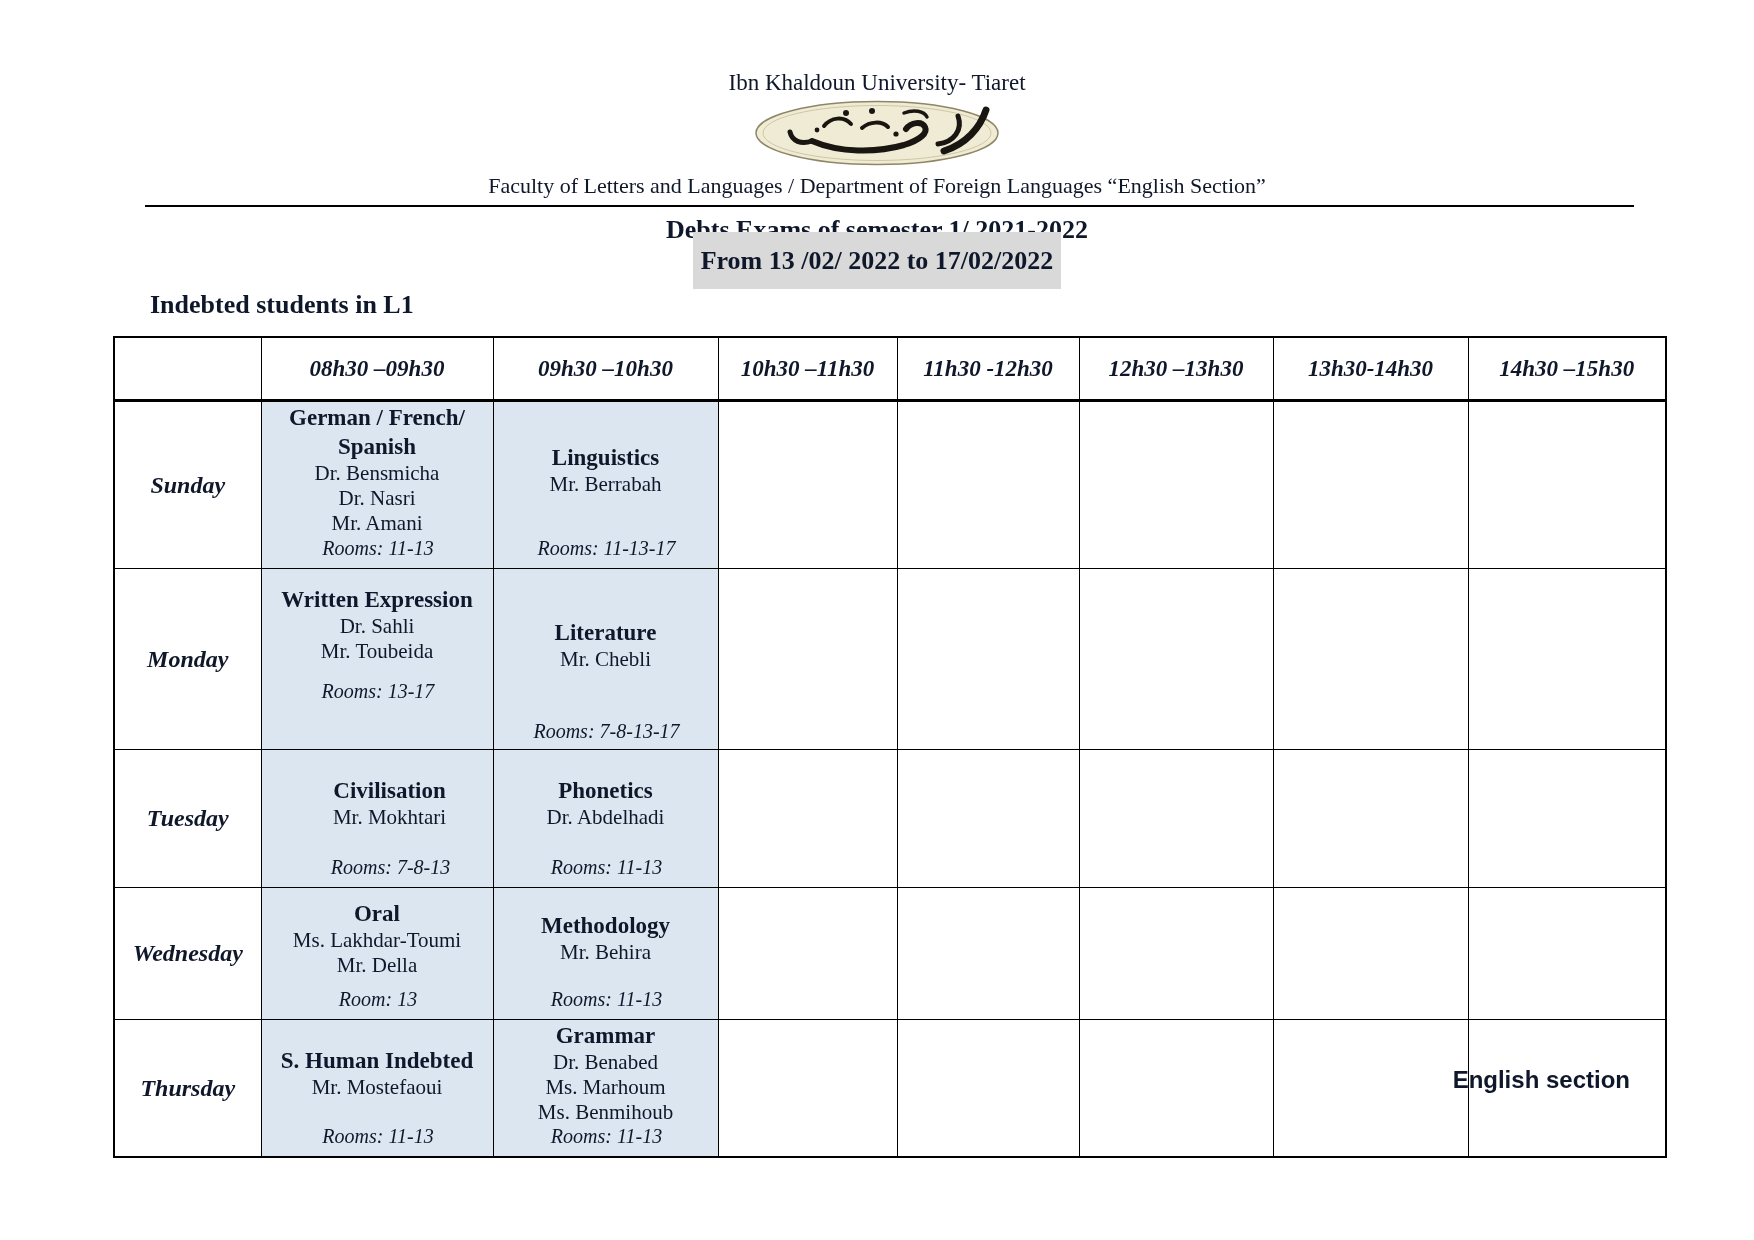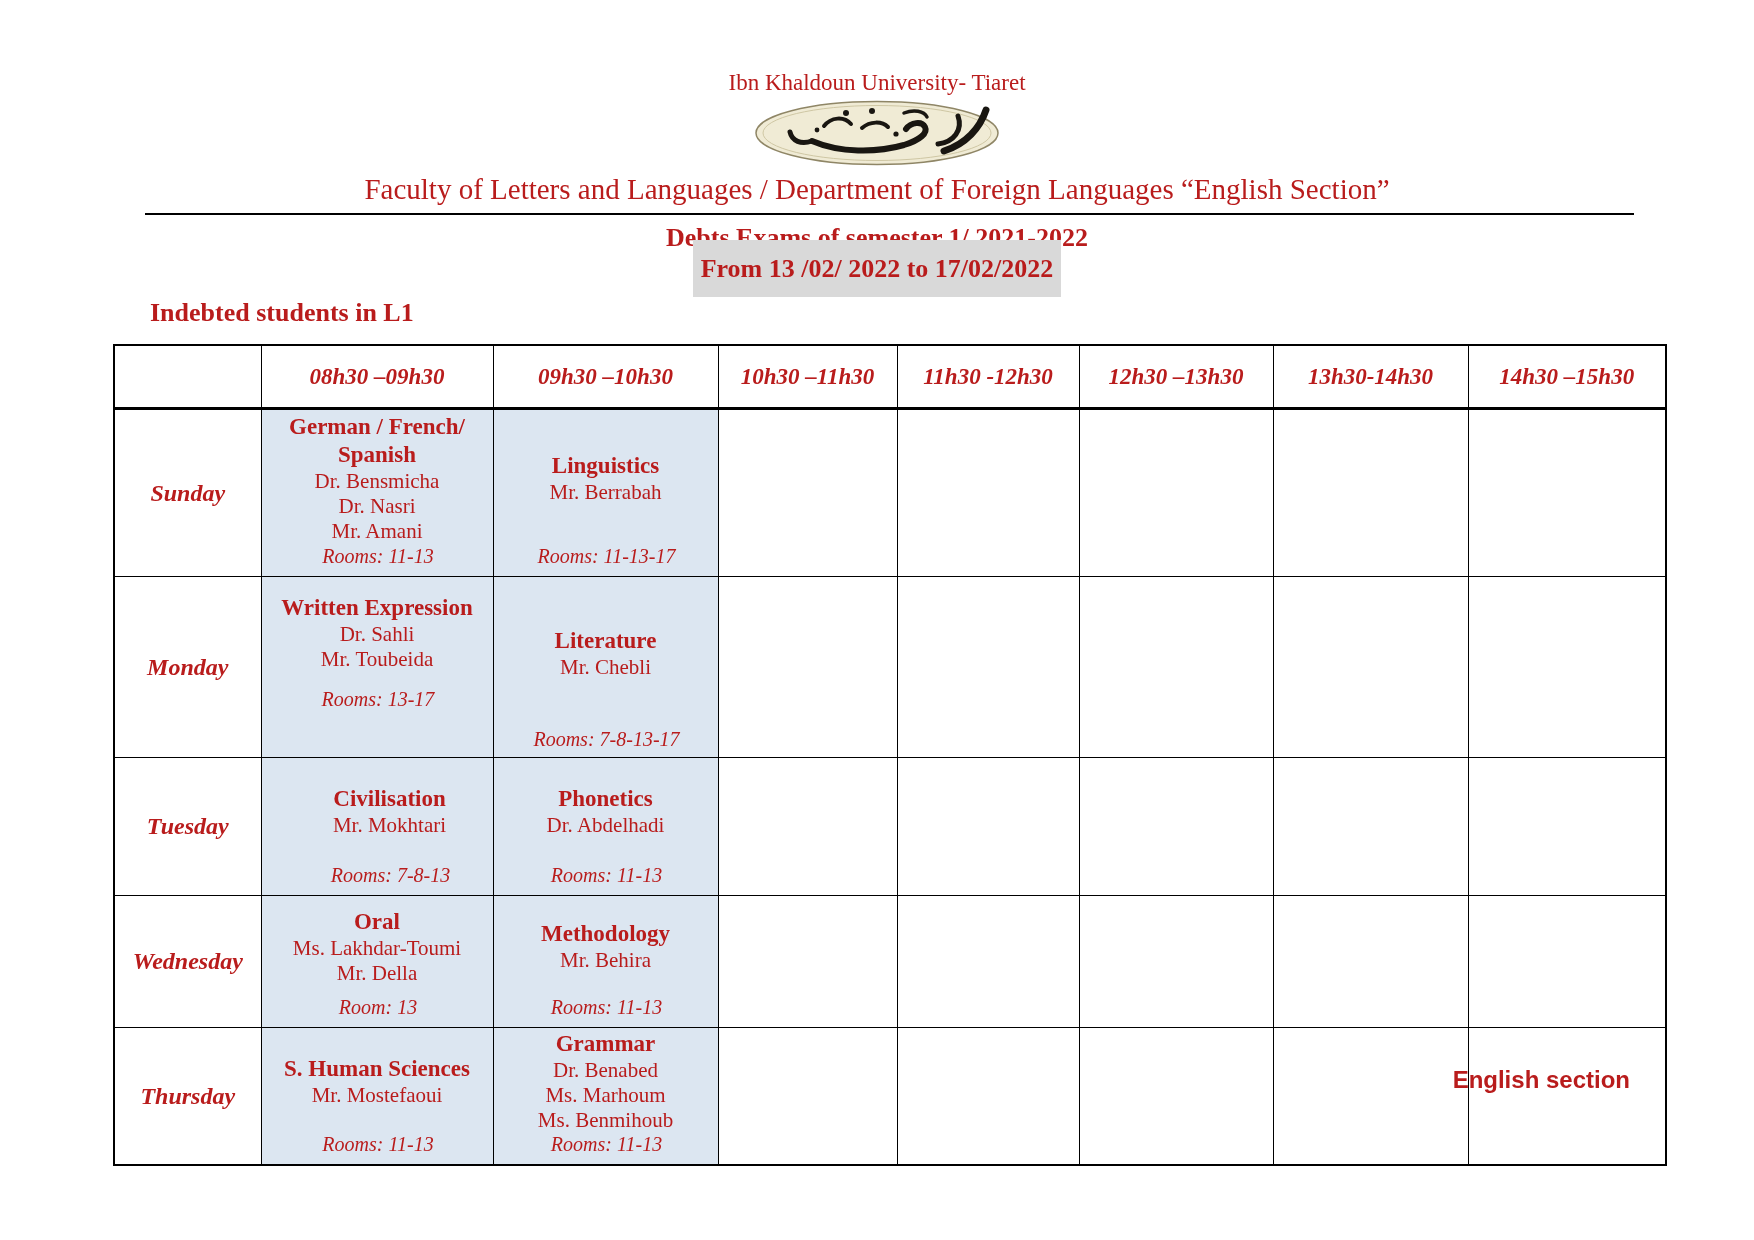--- a/index.html
+++ b/index.html
@@ -1,29 +1,29 @@
 <!DOCTYPE html>
 <html style="--cell-fill: #dce6f1; --highlight: #d9d9d9;"><head>
 <meta charset="utf-8">
 <style>
   html,body { margin:0; padding:0; background:#fff; }
   .page {
     position:relative;
     width:1754px; height:1240px;
     background:#fff;
     font-family:"Liberation Serif", serif;
-    color:#b91c1c;
+    color:#0f172a;
     overflow:hidden;
   }
 
   
   .header-block { padding-top:70px; text-align:center; }
   .university { font-size:23px; line-height:1.15; }
   .logo { display:block; margin:4px auto 2px auto; }
-  .faculty { font-size:29px; line-height:1.15;margin-top:7px; }
+  .faculty { font-size:22px; line-height:1.15;margin-top:7px; }
   .rule { height:0; border-top:2px solid #000; width:1489px; margin:6px 0 0 145px; }
 
   .title-block { text-align:center; margin-top:8px; }
   .exam-title { font-size:26px; font-weight:bold; line-height:1.15; }
   .date-line { font-size:26px; font-weight:bold; line-height:1.2; }
   .date-line .hl { background:var(--highlight,#d9d9d9); padding:14px 8px;margin-top:23px; }
 
   .subtitle { margin:14px 0 0 150px; font-size:26px; font-weight:bold; text-align:left; }
 
   
@@ -250,21 +250,21 @@
           <td class="empty-cell"></td>
           <td class="empty-cell"></td>
           <td class="empty-cell"></td>
           <td class="empty-cell"></td>
         </tr>
         <tr>
           <th class="day">Thursday</th>
           <td class="exam-cell">
             <div class="cell-flex" style="height: 134px;">
               <div class="cell-main">
-                <div class="subject">S. Human Sciences</div>
+                <div class="subject">S. Human Indebted</div>
                 <div class="teacher">Mr. Mostefaoui</div>
               </div>
               <div class="rooms">Rooms: 11-13</div>
             </div>
           </td>
           <td class="exam-cell">
             <div class="cell-flex" style="height: 134px;">
               <div class="cell-main">
                 <div class="subject">Grammar</div>
                 <div class="teacher">Dr. Benabed</div>

